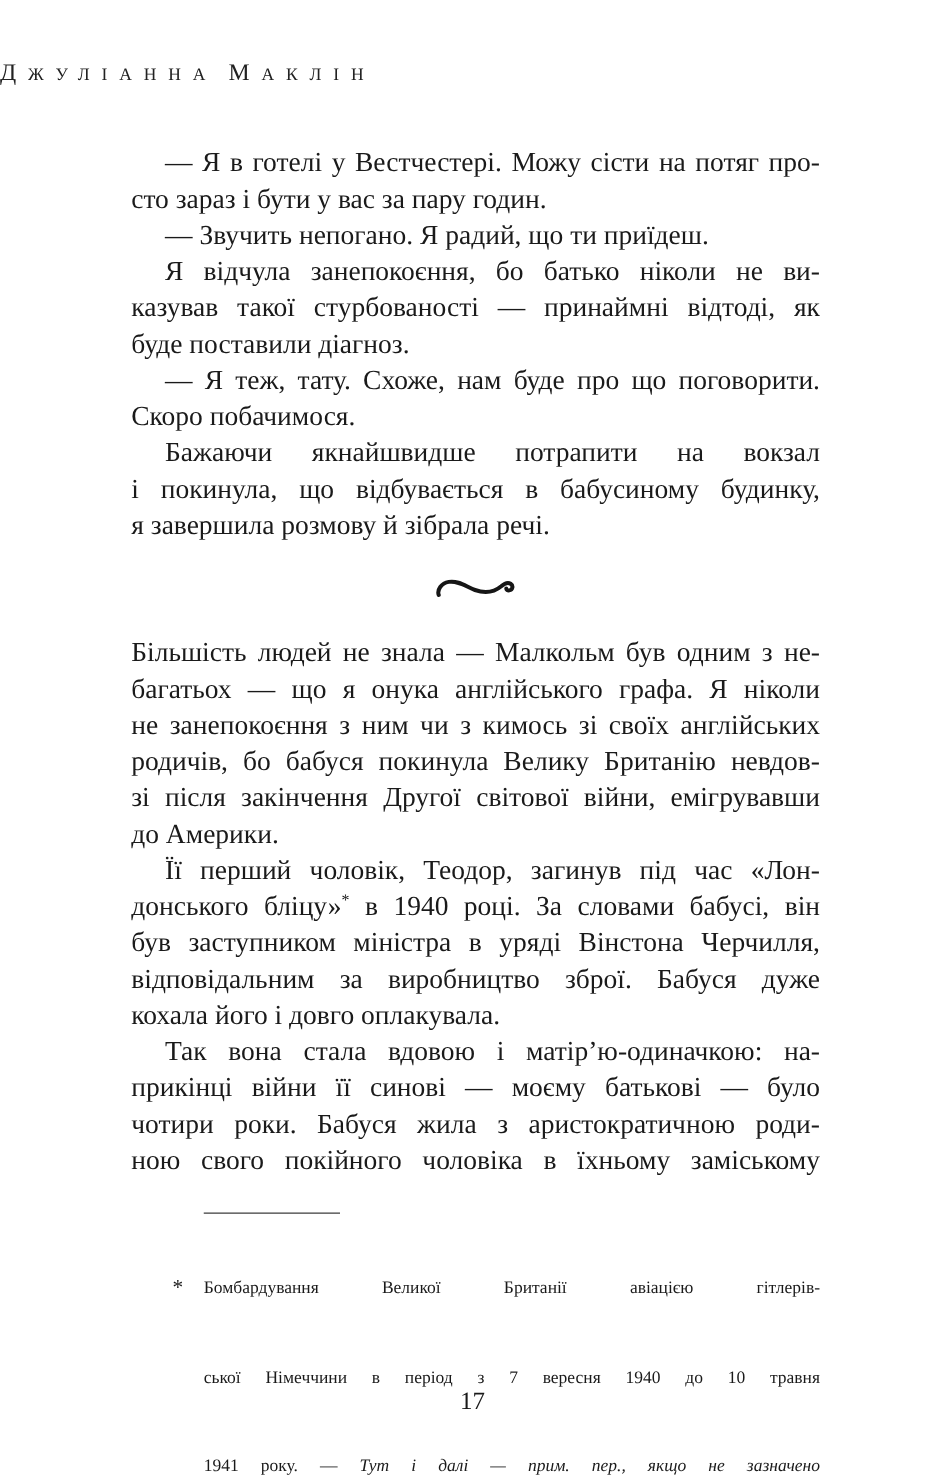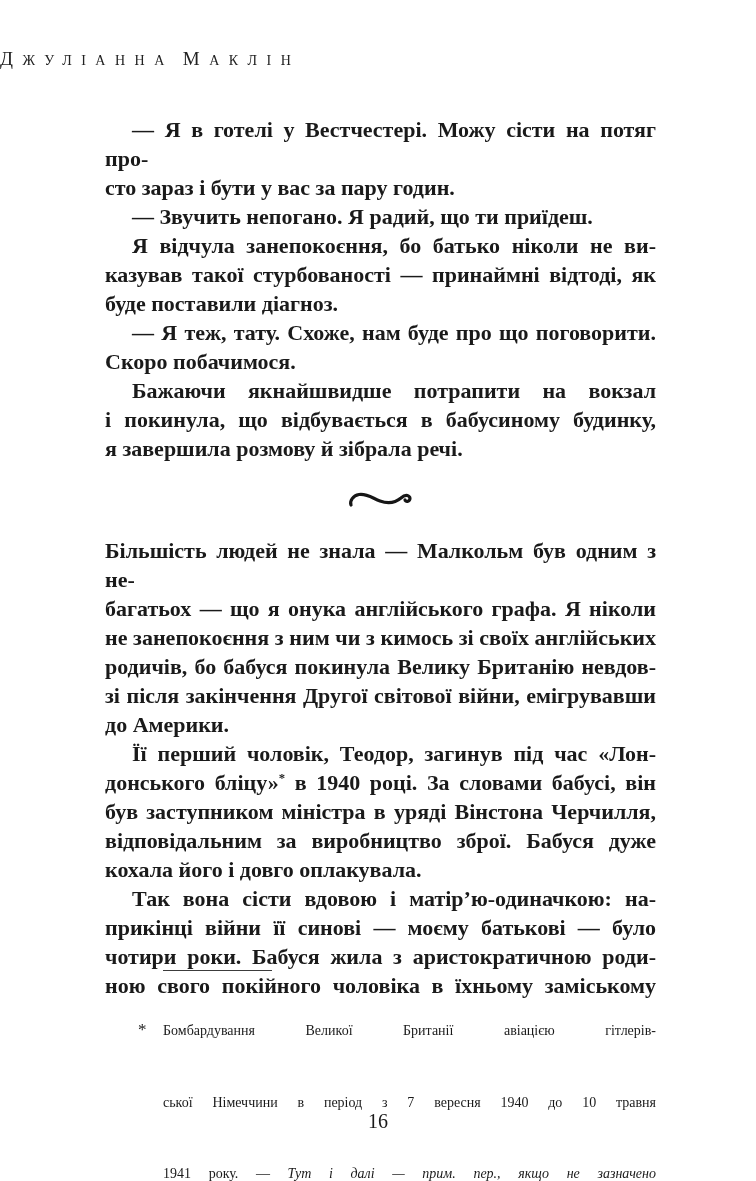--- a/index.html
+++ b/index.html
@@ -19,21 +19,21 @@
     position: absolute; top: 48px; left: 0; width: 100%;
     white-space: nowrap;
     color: #222;
   }
   .hd-initial { font-size: 19px; letter-spacing: 9.5px; }
   .hd-rest    { font-size: 14px; letter-spacing: 9.5px; }
   .hd-gap     { display: inline-block; width: 9px; }
 
   
   .text-block {
-    position: absolute; left: 105px; top: 115px; width: 551px; font-weight: bold;
+    position: absolute; left: 105px; top: 115px; width: 551px;
   }
   .line {
     font-size: 22px; line-height: 29px;
     text-align: justify; text-align-last: justify;
     white-space: normal;
   }
   .line.last { text-align: center; text-align-last: left; }
   .para.indent .line:first-child { text-indent: 27px; }
   .sup { vertical-align: super; font-size: 0.58em; line-height: 0; }
   .it  { font-style: italic; }
@@ -107,35 +107,35 @@
         <div class="line last">до Америки.</div>
       </div>
       <div class="para indent">
         <div class="line">Її перший чоловік, Теодор, загинув під час «Лон-</div>
         <div class="line"><span>донського бліцу»</span><span class="sup">*</span><span> в 1940 році. За словами бабусі, він</span></div>
         <div class="line">був заступником міністра в уряді Вінстона Черчилля,</div>
         <div class="line">відповідальним за виробництво зброї. Бабуся дуже</div>
         <div class="line last">кохала його і довго оплакувала.</div>
       </div>
       <div class="para indent">
-        <div class="line">Так вона сісти вдовою і матір’ю-одиначкою: на-</div>
+        <div class="line">Так вона стала вдовою і матір’ю-одиначкою: на-</div>
         <div class="line">прикінці війни її синові — моєму батькові — було</div>
         <div class="line">чотири роки. Бабуся жила з аристократичною роди-</div>
         <div class="line">ною свого покійного чоловіка в їхньому заміському</div>
       </div>
     </div>
 
   <div class="footnote">
     <div class="fn-rule"></div>
     <div class="fn-body">
       <span class="fn-marker">*</span>
       <div>
           <div class="fn-line"><span>Бомбардування Великої Британії авіацією гітлерів-</span></div>
           <div class="fn-line"><span>ської Німеччини в період з 7 вересня 1940 до 10 травня</span></div>
           <div class="fn-line"><span>1941 року. — </span><span class="it">Тут і далі — прим. пер., якщо не зазначено</span></div>
           <div class="fn-line last"><span class="it">інше.</span></div>
         </div>
     </div>
   </div>
 
-  <div class="page-number">16</div>
+  <div class="page-number">17</div>
 
 </div>
 
 </body></html>

